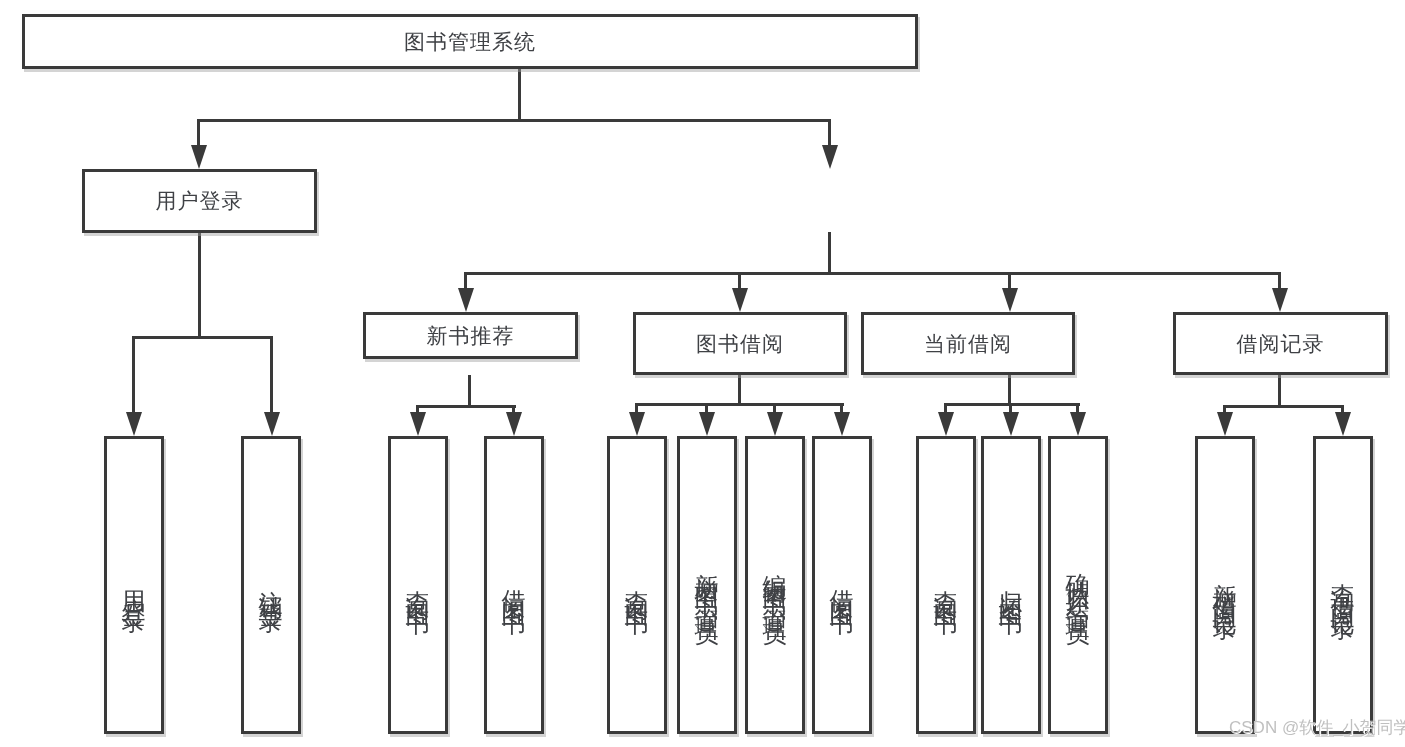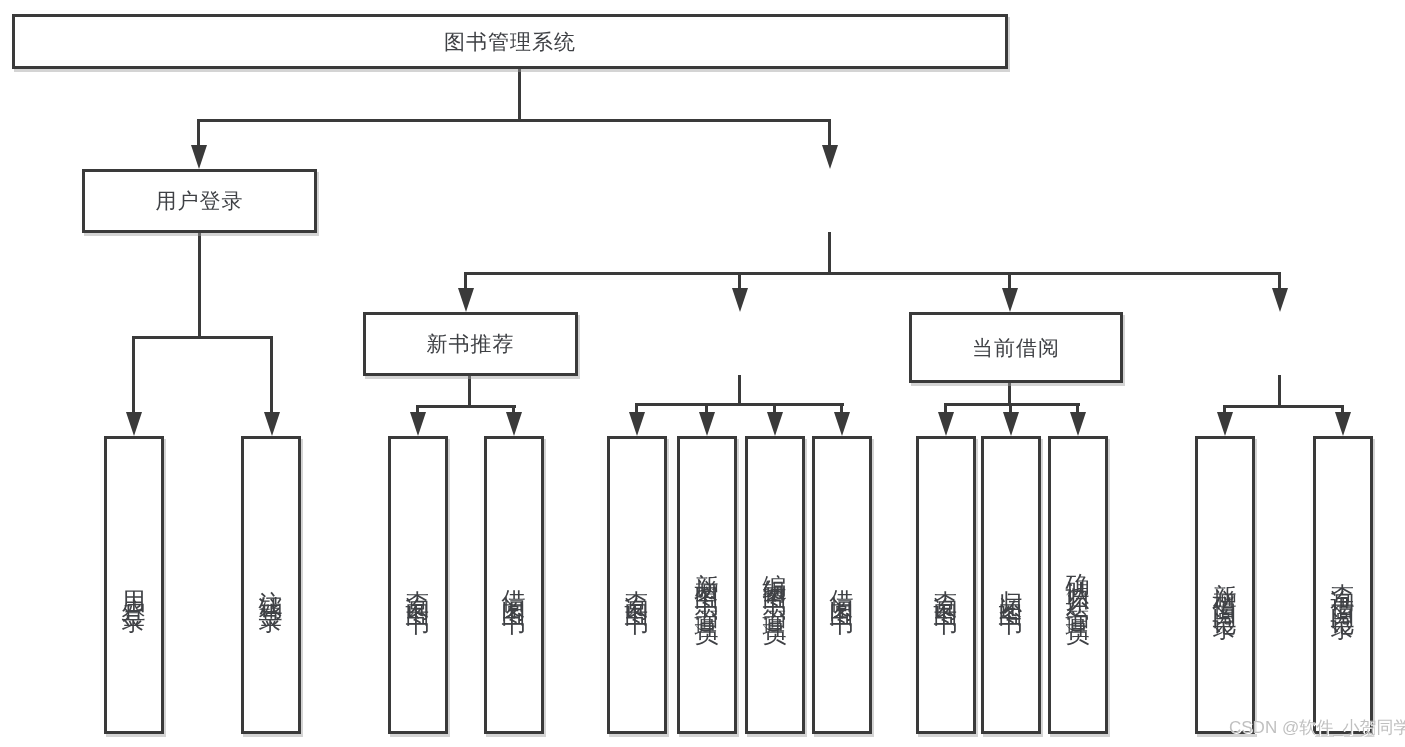--- a/index.html
+++ b/index.html
@@ -90,33 +90,39 @@
     <i class="ah" style="left:1070px;top:412px"></i>
 
     <div class="vl" style="left:1278px;top:375px;height:31px"></div>
     <div class="hl" style="left:1223px;top:405px;width:121px"></div>
     <div class="vl" style="left:1223px;top:405px;height:10px"></div>
     <i class="ah" style="left:1217px;top:412px"></i>
     <div class="vl" style="left:1341px;top:405px;height:10px"></div>
     <i class="ah" style="left:1335px;top:412px"></i>
   </div>
 
-  <div class="box hlabel" style="left:12px;top:14px;width:996px;height:55px">
+  <div class="box hlabel" style="left:22px;top:14px;width:896px;height:55px">
     <span>图书管理系统</span>
   </div>
 
   <div class="box hlabel" style="left:82px;top:169px;width:235px;height:64px">
     <span>用户登录</span>
   </div>
 
-  <div class="box hlabel" style="left:363px;top:312px;width:215px;height:64px">
+  <div class="box hlabel" style="left:363px;top:312px;width:215px;height:47px">
     <span>新书推荐</span>
   </div>
-  <div class="box hlabel" style="left:909px;top:312px;width:214px;height:71px">
+  <div class="box hlabel" style="left:633px;top:312px;width:214px;height:63px">
+    <span>图书借阅</span>
+  </div>
+  <div class="box hlabel" style="left:861px;top:312px;width:214px;height:63px">
     <span>当前借阅</span>
+  </div>
+  <div class="box hlabel" style="left:1173px;top:312px;width:215px;height:63px">
+    <span>借阅记录</span>
   </div>
 
   <div class="box" style="left:104px;top:436px;width:60px;height:298px">
     <span class="vtext">用户登录</span>
   </div>
   <div class="box" style="left:241px;top:436px;width:60px;height:298px">
     <span class="vtext">注销登录</span>
   </div>
 
   <div class="box" style="left:388px;top:436px;width:60px;height:298px">

